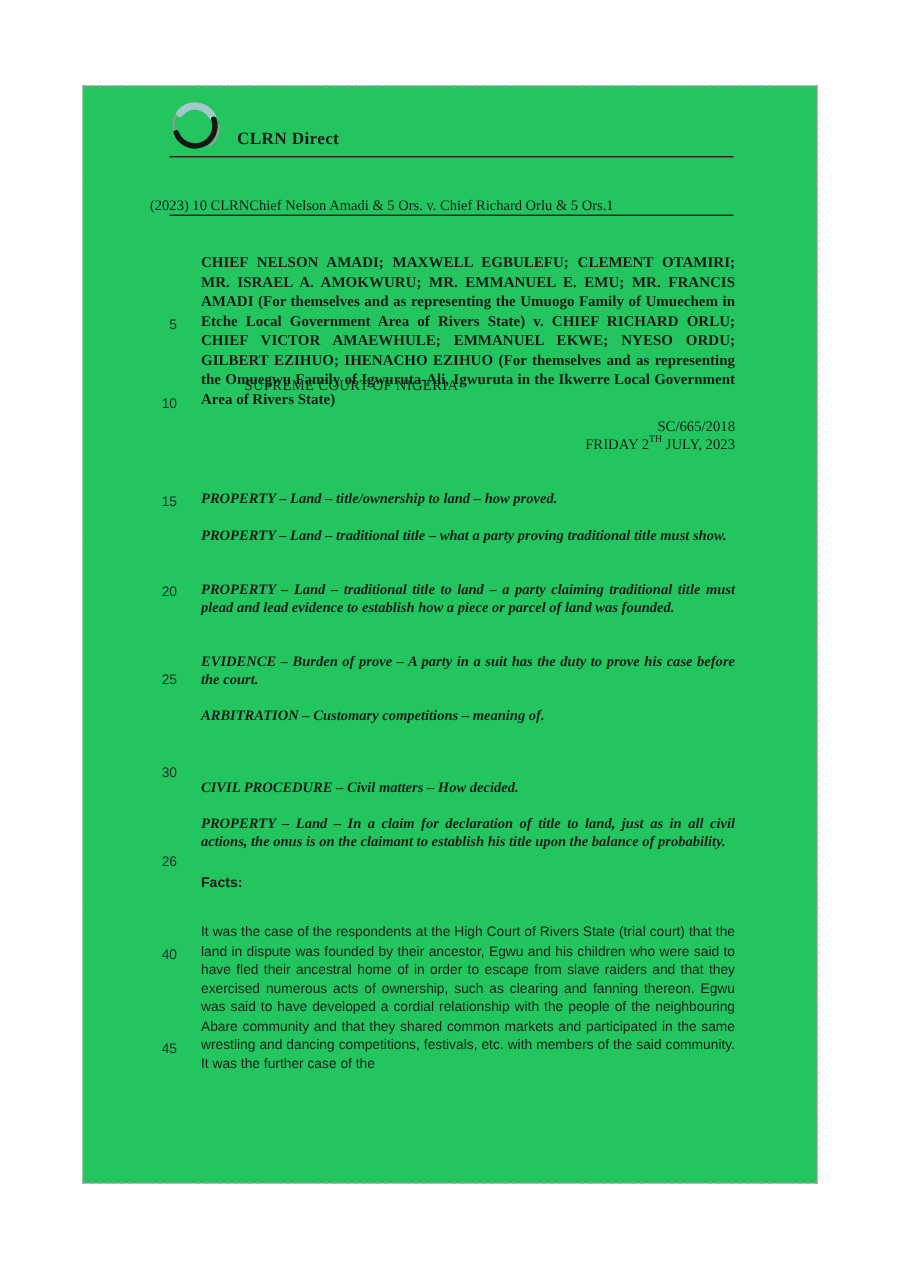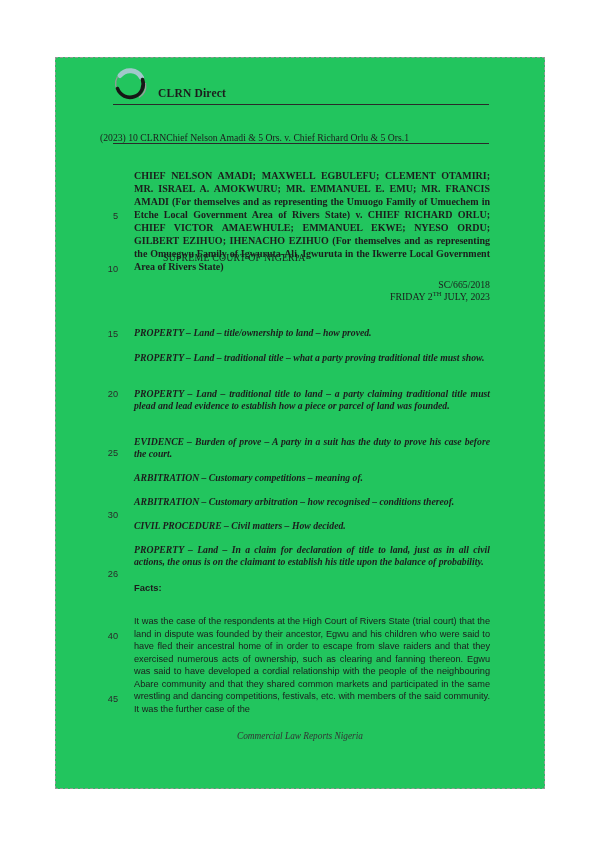--- a/index.html
+++ b/index.html
@@ -99,22 +99,20 @@
 
   <div class="abs col court-name">SUPREME COURT OF NIGERIA</div>
   <div class="abs col right-align suit-number">SC/665/2018</div>
   <div class="abs col right-align hearing-date"><span>FRIDAY 2</span><sup>TH</sup><span> JULY, 2023</span></div>
 
   <p class="abs col hn" style="top:259px">PROPERTY – Land – title/ownership to land – how proved.</p>
   <p class="abs col hn" style="top:284px">PROPERTY – Land – traditional title – what a party proving traditional title must show.</p>
   <p class="abs col hn" style="top:320px">PROPERTY – Land – traditional title to land – a party claiming traditional title must plead and lead evidence to establish how a piece or parcel of land was founded.</p>
   <p class="abs col hn" style="top:368px">EVIDENCE – Burden of prove – A party in a suit has the duty to prove his case before the court.</p>
   <p class="abs col hn" style="top:404px">ARBITRATION – Customary competitions – meaning of.</p>
-  <p class="abs col hn" style="top:428px">ARBITRATION – Customary arbitration – how recognised – conditions thereof.</p>
   <p class="abs col hn" style="top:452px">CIVIL PROCEDURE – Civil matters – How decided.</p>
   <p class="abs col hn" style="top:476px">PROPERTY – Land – In a claim for declaration of title to land, just as in all civil actions, the onus is on the claimant to establish his title upon the balance of probability.</p>
 
   <div class="abs col facts-heading">Facts:</div>
   <p class="abs col facts-para">It was the case of the respondents at the High Court of Rivers State (trial court) that the land in dispute was founded by their ancestor, Egwu and his children who were said to have fled their ancestral home of in order to escape from slave raiders and that they exercised numerous acts of ownership, such as clearing and fanning thereon. Egwu was said to have developed a cordial relationship with the people of the neighbouring Abare community and that they shared common markets and participated in the same wrestling and dancing competitions, festivals, etc. with members of the said community. It was the further case of the</p>
 
-  <div class="abs footer">Commercial Law Reports Nigeria</div>
 
 </div>
 
 </body></html>

